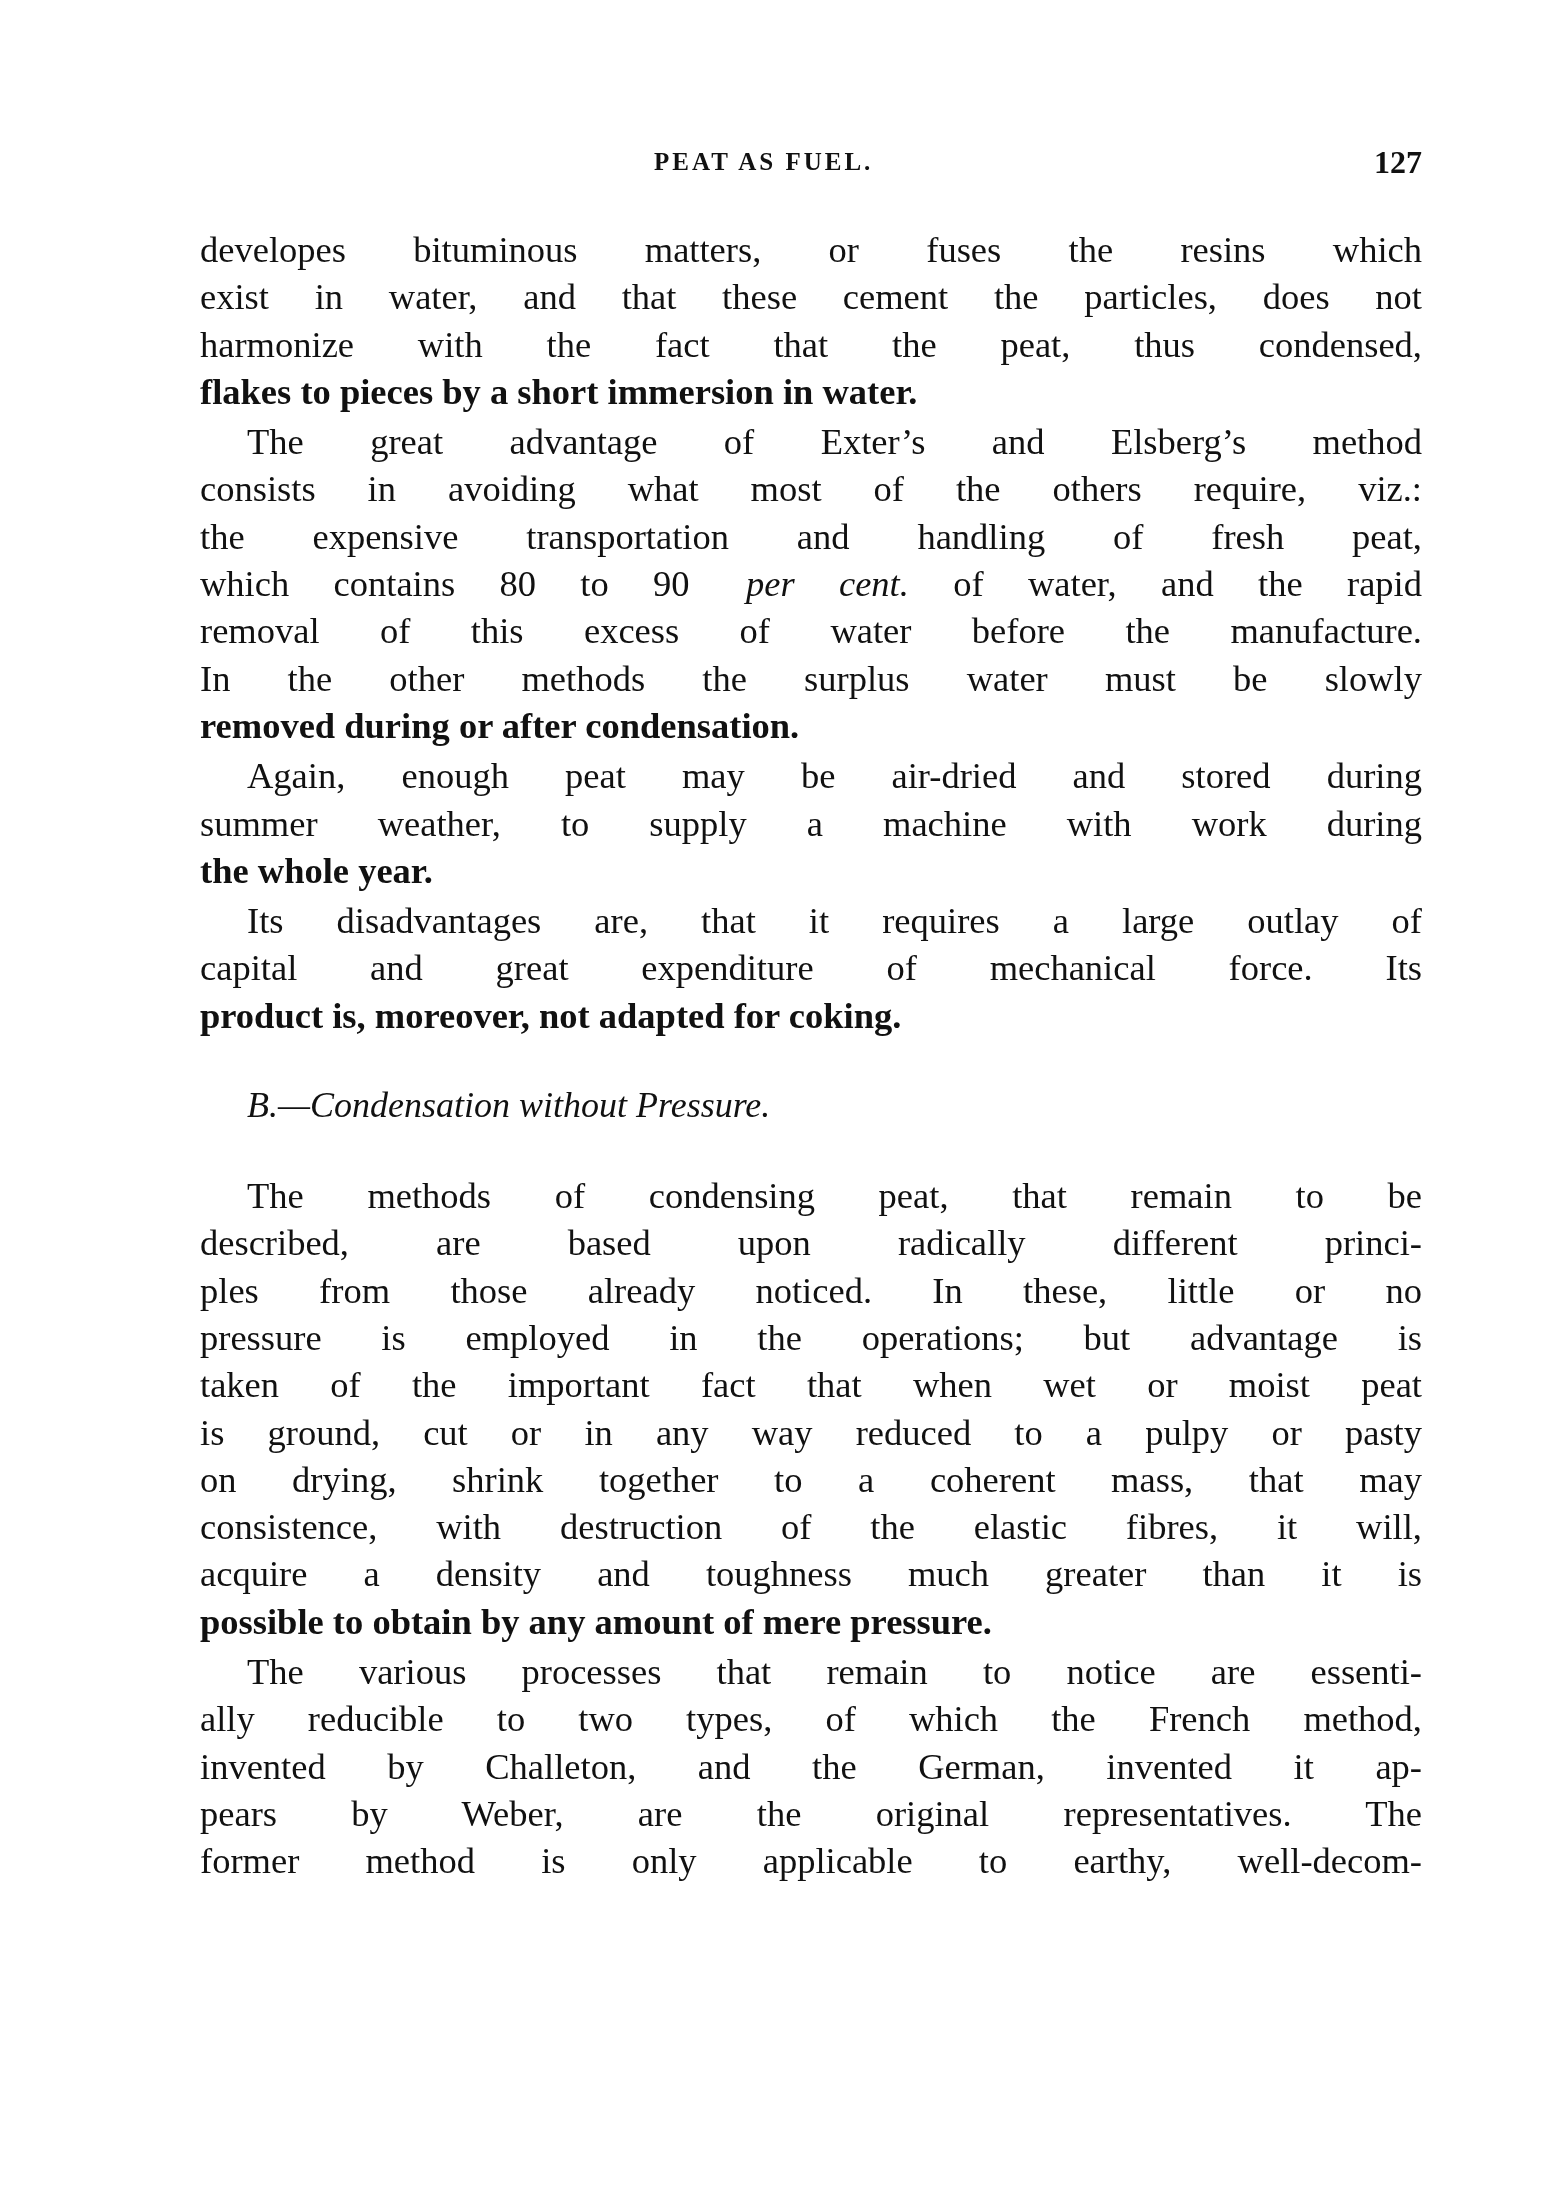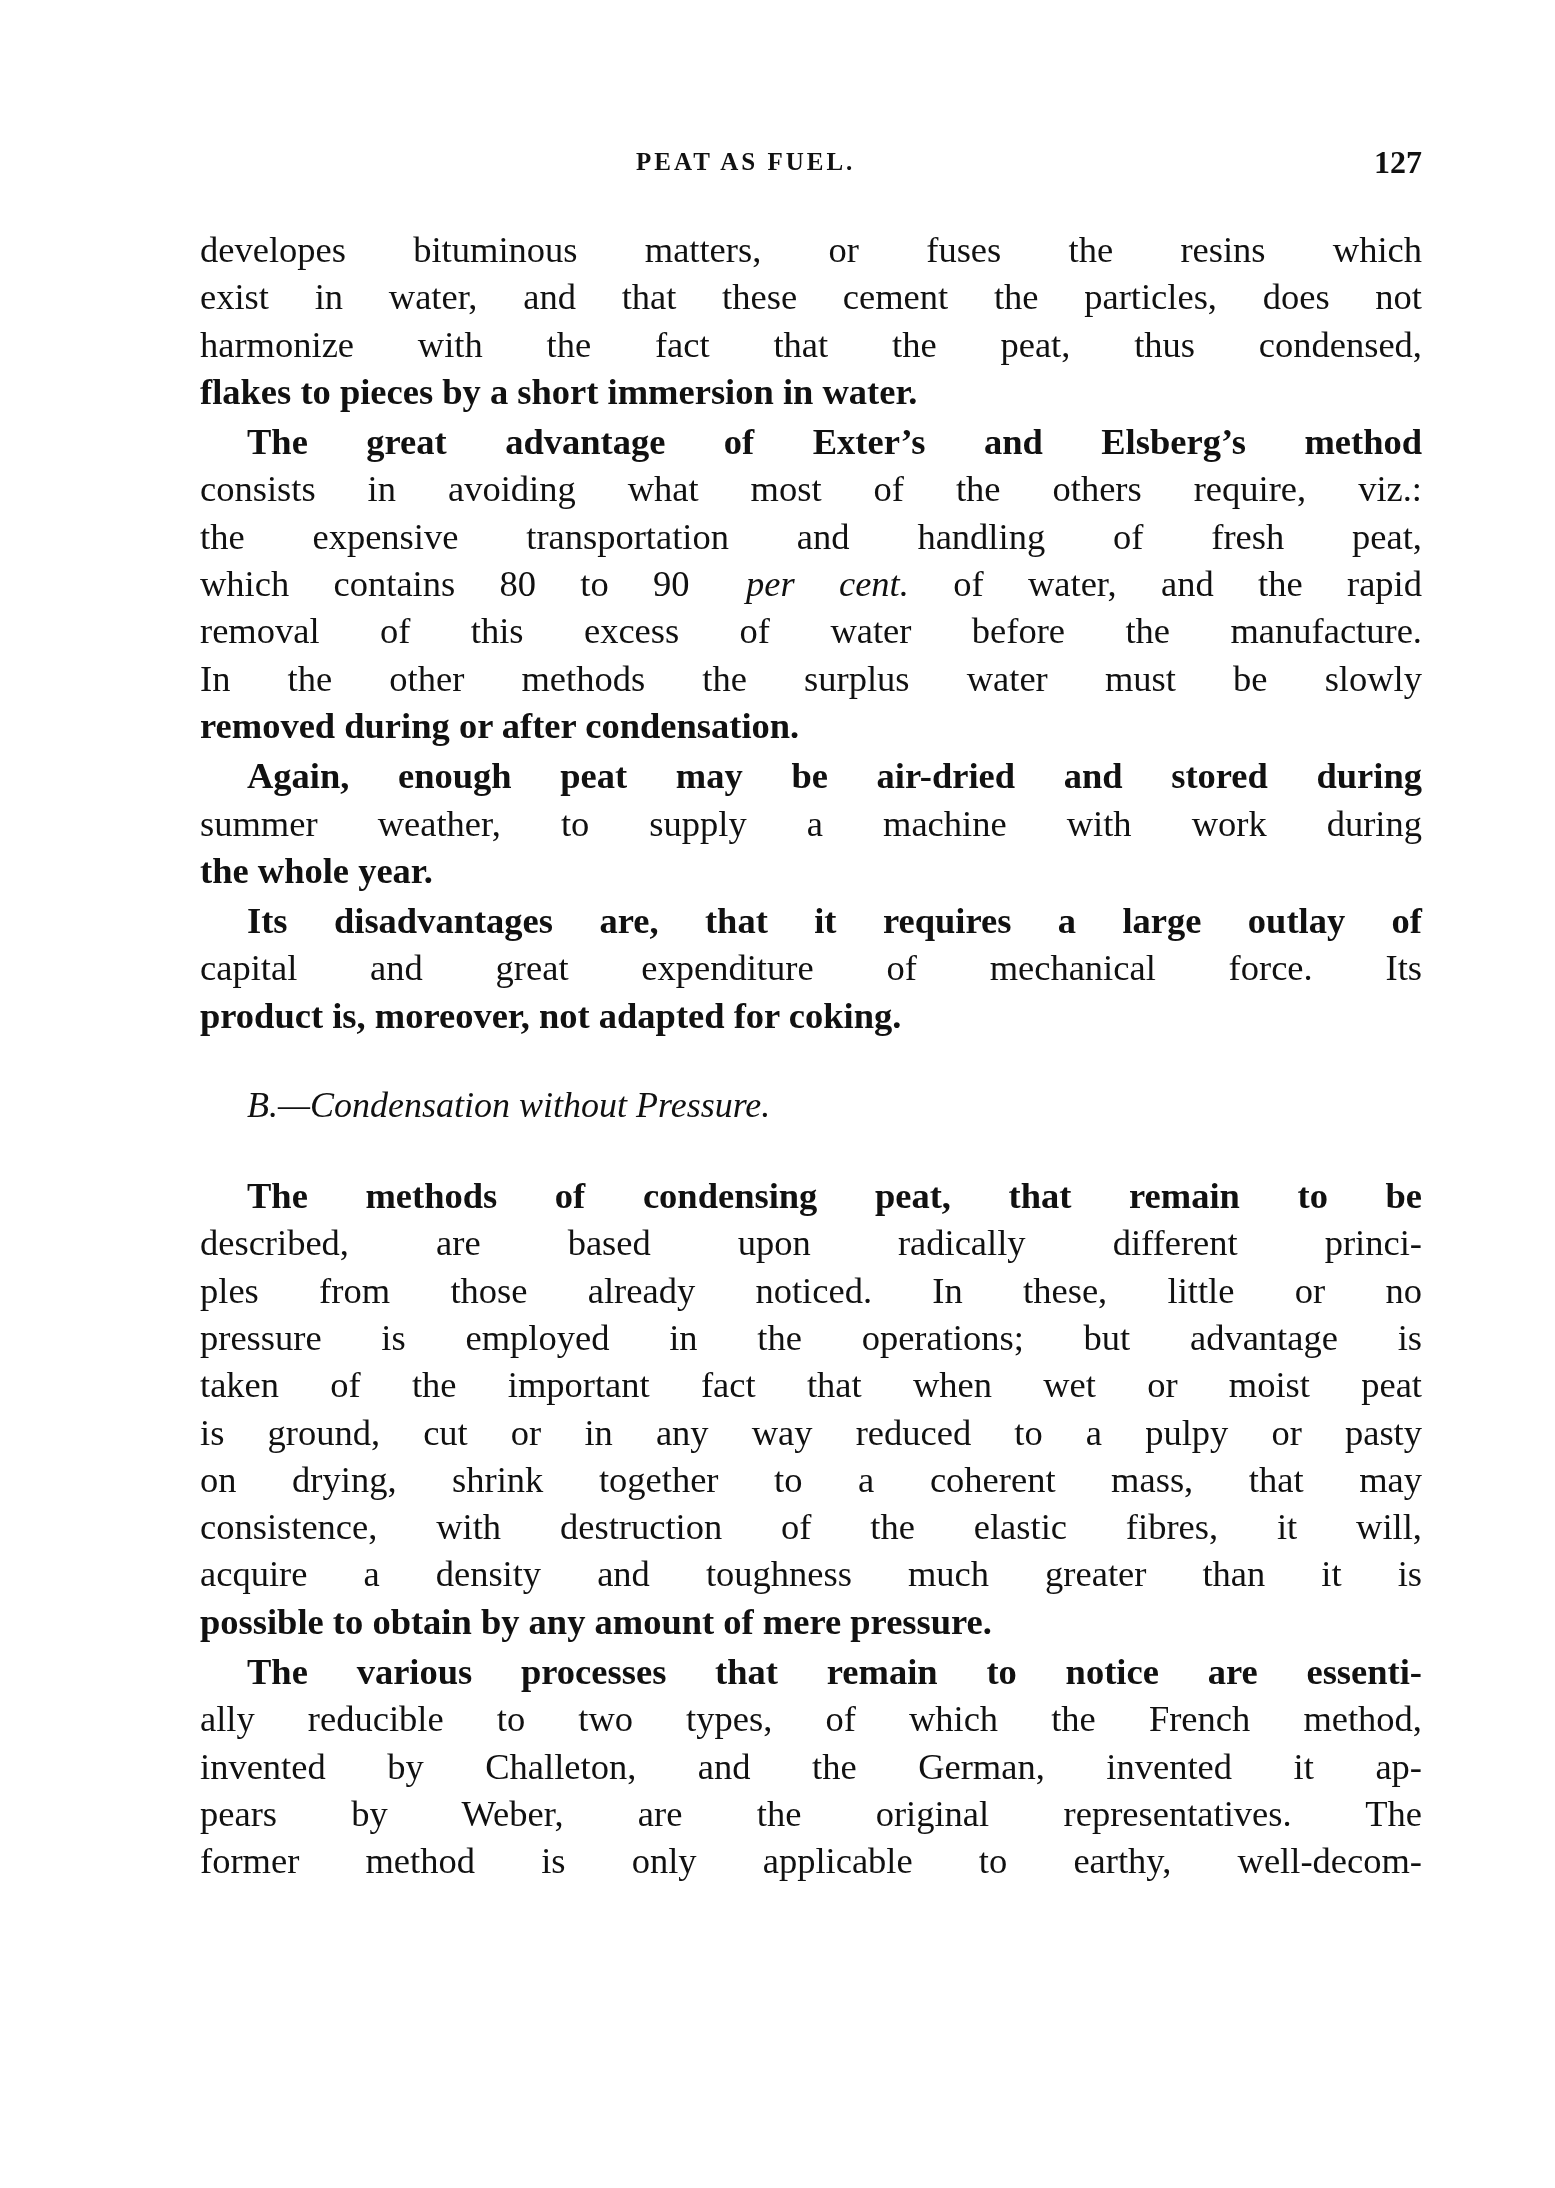--- a/index.html
+++ b/index.html
@@ -4,38 +4,38 @@
 <style>
   html, body { margin: 0; padding: 0; background: #ffffff; }
   body {
     width: 1555px; height: 2188px; position: relative; overflow: hidden;
     font-family: "Liberation Serif", "DejaVu Serif", serif; color: #111;
   }
   .running-head {
     position: absolute; top: 148px; left: 200px; width: 1222px; height: 40px;
   }
   .rh-title {
-    position: absolute; left: 436px; top: 0;
+    position: absolute; left: 454px; top: 0;
     font-family: "Liberation Serif", serif; font-weight: bold;
     font-size: 25px; letter-spacing: 3px;
   }
   .rh-page {
     position: absolute; right: 0; top: -4px;
     font-family: "Liberation Serif", serif; font-weight: bold; font-size: 32px;
   }
   .body-text {
     position: absolute; left: 200px; top: 226px; width: 1222px;
     font-size: 36.5px; line-height: 47.3px;
   }
   .line {
     display: block; text-align: justify; text-align-last: justify;
     white-space: nowrap; height: 47.3px;
   }
   .line.last { text-align-last: left; font-weight: bold; }
-  .line.indent { padding-left: 47px; font-weight: bold; }
+  .line.indent { padding-left: 47px; }
   .para { margin: 0 0 3px 0; }
   .heading {
     font-style: italic; margin: 43px 0 43px 47px; height: 47px;
     font-size: 36px;
   }
   em { font-style: italic; margin-left: 12px; }
 </style>
 </head>
 <body>
 

